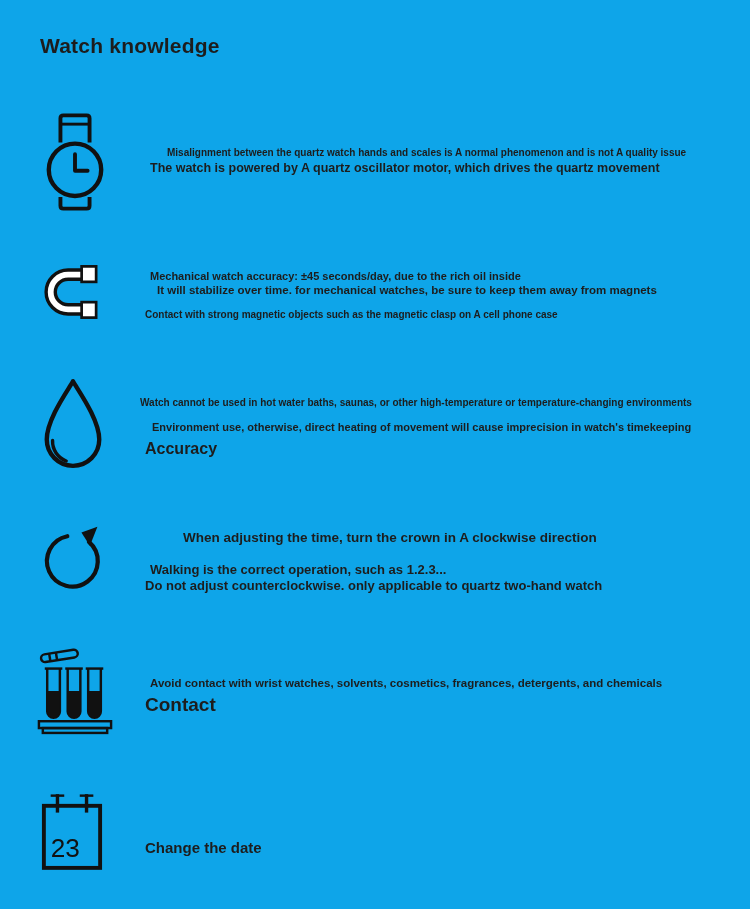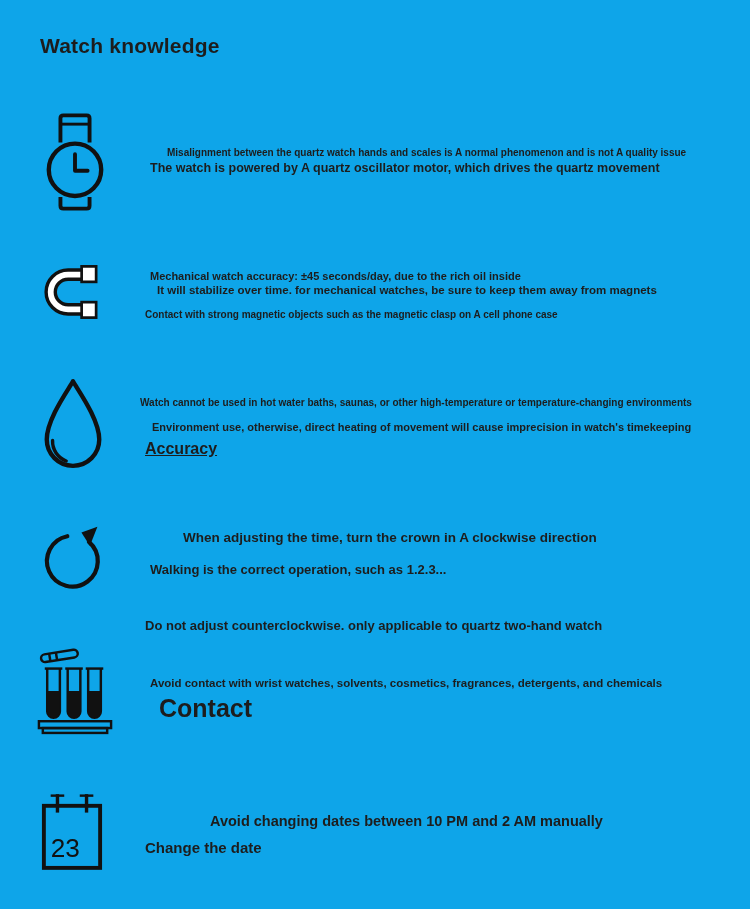--- a/index.html
+++ b/index.html
@@ -24,32 +24,32 @@
   
   .icon-magnet { left: 40px; top: 263px; width: 62px; height: 58px; }
   .s2-l1 { left: 150px; top: 270px; font-size: 11px; }
   .s2-l2 { left: 157px; top: 284px; font-size: 11.5px; text-align: right; }
   .s2-l3 { left: 145px; top: 309px; font-size: 10px; }
 
   
   .icon-drop { left: 38px; top: 375px; width: 70px; height: 100px; }
   .s3-l1 { left: 140px; top: 397px; font-size: 10px; }
   .s3-l2 { left: 152px; top: 421px; font-size: 11px; }
-  .s3-h  { left: 145px; top: 440px; font-size: 16px; text-decoration: underline; }
+  .s3-h  { left: 145px; top: 440px; font-size: 16px; }
 
   
   .icon-rotate { left: 40px; top: 517px; width: 64px; height: 78px; }
   .s4-l1 { left: 183px; top: 530px; font-size: 13.5px; }
   .s4-l2 { left: 150px; top: 554px; font-size: 13px; margin-top: 8px; }
-  .s4-l3 { left: 145px; top: 578px; font-size: 13px; margin-top: 40px; }
+  .s4-l3 { left: 145px; top: 578px; font-size: 13px; }
 
   
   .icon-tubes { left: 36px; top: 642px; width: 78px; height: 98px; }
   .s5-l1 { left: 150px; top: 677px; font-size: 11.5px; }
-  .s5-h  { left: 159px; top: 694px; font-size: 25px; }
+  .s5-h  { left: 145px; top: 694px; font-size: 19px; }
 
   
   .icon-calendar { left: 40px; top: 791px; width: 64px; height: 82px; }
   .s6-l1 { left: 210px; top: 813px; font-size: 14.5px; }
   .s6-h  { left: 145px; top: 839px; font-size: 15px; }
 
   .icon-calendar text { font-family: "Liberation Sans", sans-serif; font-size: 27px; fill: #111; }
 </style>
 </head>
 <body>
@@ -134,16 +134,15 @@
       <g fill="none" stroke="#111">
         <rect x="4" y="15" width="58" height="64" stroke-width="4"></rect>
         <line x1="18" y1="3" x2="18" y2="22" stroke-width="3.5"></line>
         <line x1="48" y1="3" x2="48" y2="22" stroke-width="3.5"></line>
         <line x1="11" y1="4.5" x2="25" y2="4.5" stroke-width="2.5"></line>
         <line x1="41" y1="4.5" x2="55" y2="4.5" stroke-width="2.5"></line>
       </g>
       <text x="11" y="68">23</text>
     </svg>
   </div>
-  <div class="abs s6-l1">Avoid changing dates between 10 PM and 2 AM manually</div>
   <div class="abs s6-h">Change the date</div>
 
 </div>
 
 </body></html>

